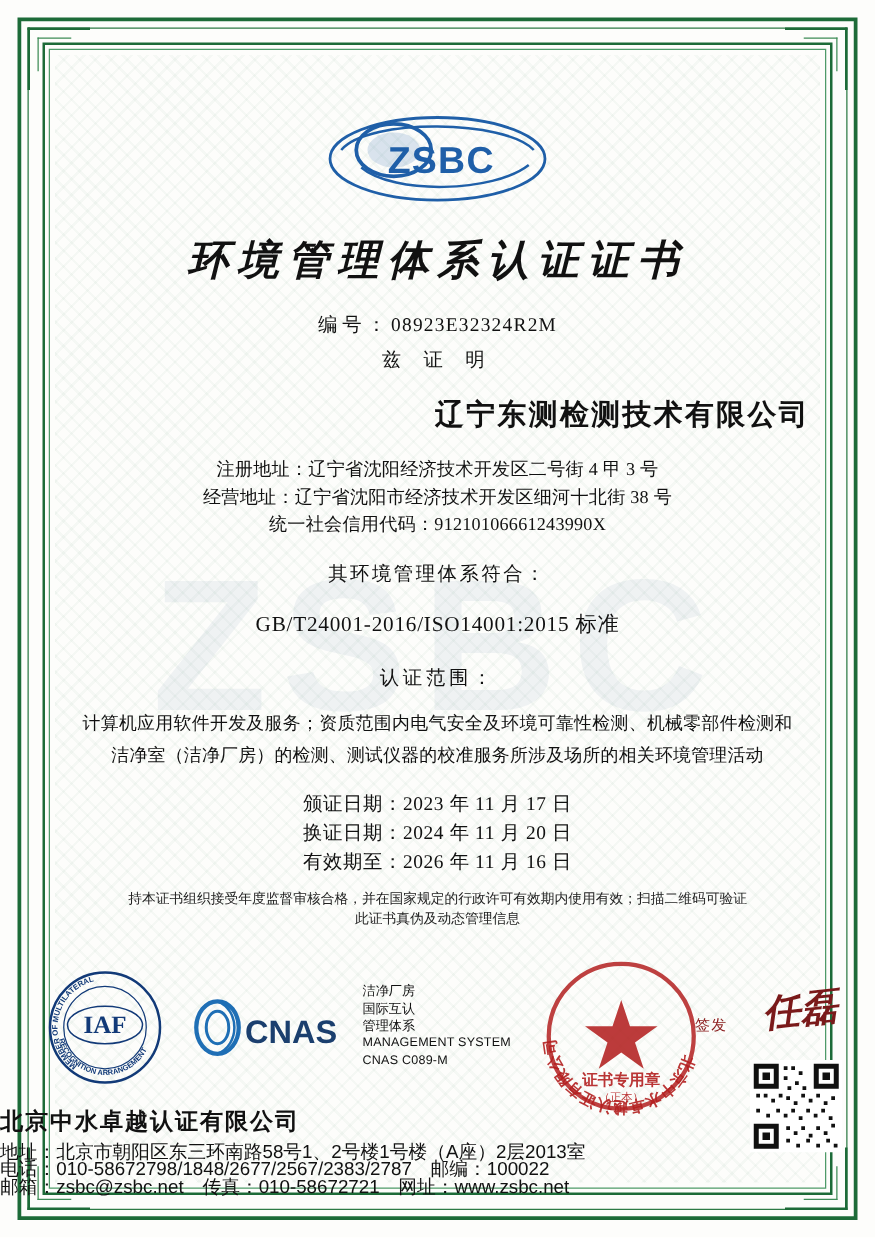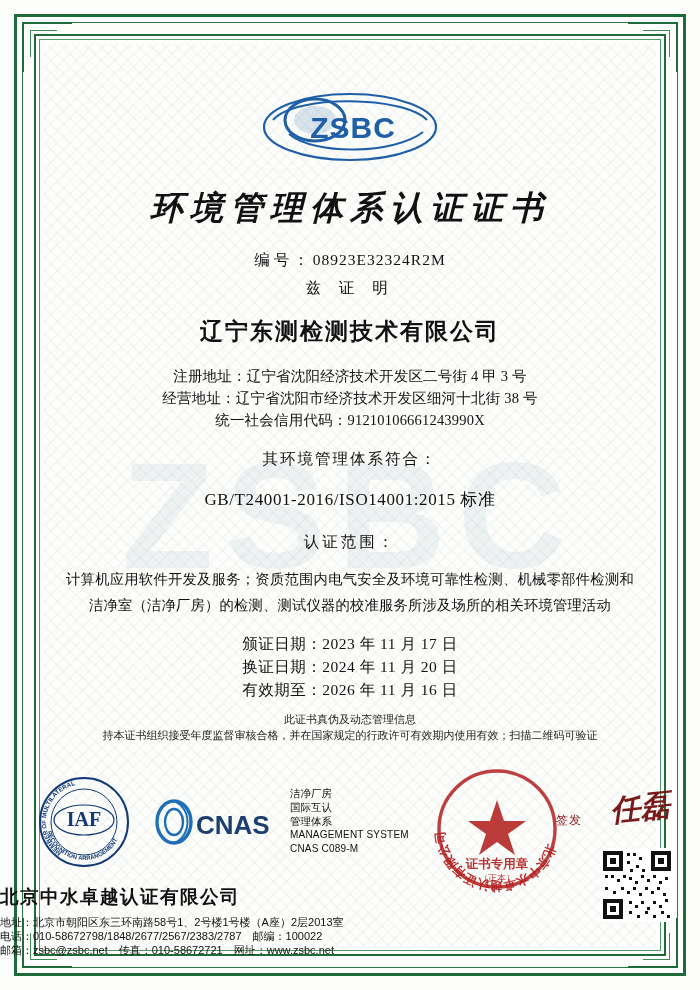--- a/index.html
+++ b/index.html
@@ -123,20 +123,21 @@
     margin-top: 7px;
     font-size: 15.5px;
     letter-spacing: 7px;
   }
 
   .company {
     margin-top: 17px;
     font-size: 23px;
     font-weight: bold;
     letter-spacing: 2px;
+    text-align: right;
   }
 
   .addr {
     margin-top: 19px;
     font-size: 14.5px;
     line-height: 20px;
     letter-spacing: 0.2px;
   }
   .addr div { margin-top: 2px; }
 
@@ -249,21 +250,21 @@
     left: 0; right: 0;
     top: 884px;
     font-size: 18.5px;
     font-weight: bold;
     letter-spacing: 1.5px;
   }
   .footer {
     position: absolute;
     left: 0; right: 0;
     top: 915px;
-    font-size: 11px;
+    font-size: 15px;
     line-height: 14px;
     color: #111;
     font-family: "Liberation Sans", sans-serif;
   }
 </style>
 </head>
 <body>
 
 <div class="page">
 
@@ -320,22 +321,22 @@
       </div>
       <div class="row">
         <span class="dlabel">换证日期：</span><span class="dval">2024 年 11 月 20 日</span>
       </div>
       <div class="row">
         <span class="dlabel">有效期至：</span><span class="dval">2026 年 11 月 16 日</span>
       </div>
     </div>
 
     <div class="note">
+      <div>持本证书组织接受年度监督审核合格，并在国家规定的行政许可有效期内使用有效；扫描二维码可验证</div>
       <div>此证书真伪及动态管理信息</div>
-      <div>持本证书组织接受年度监督审核合格，并在国家规定的行政许可有效期内使用有效；扫描二维码可验证</div>
     </div>
   </div>
 
   <div class="accred">
 
     <div class="iaf">
       <svg width="92" height="92" viewBox="0 0 92 92" aria-hidden="true">
         <circle cx="46" cy="46" r="44" fill="none" stroke="#123a78" stroke-width="2"></circle>
         <circle cx="46" cy="46" r="33" fill="none" stroke="#123a78" stroke-width="1"></circle>
         <path id="iafTop" d="M46 8 a38 38 0 0 1 0 76 a38 38 0 0 1 0 -76" fill="none"></path>

